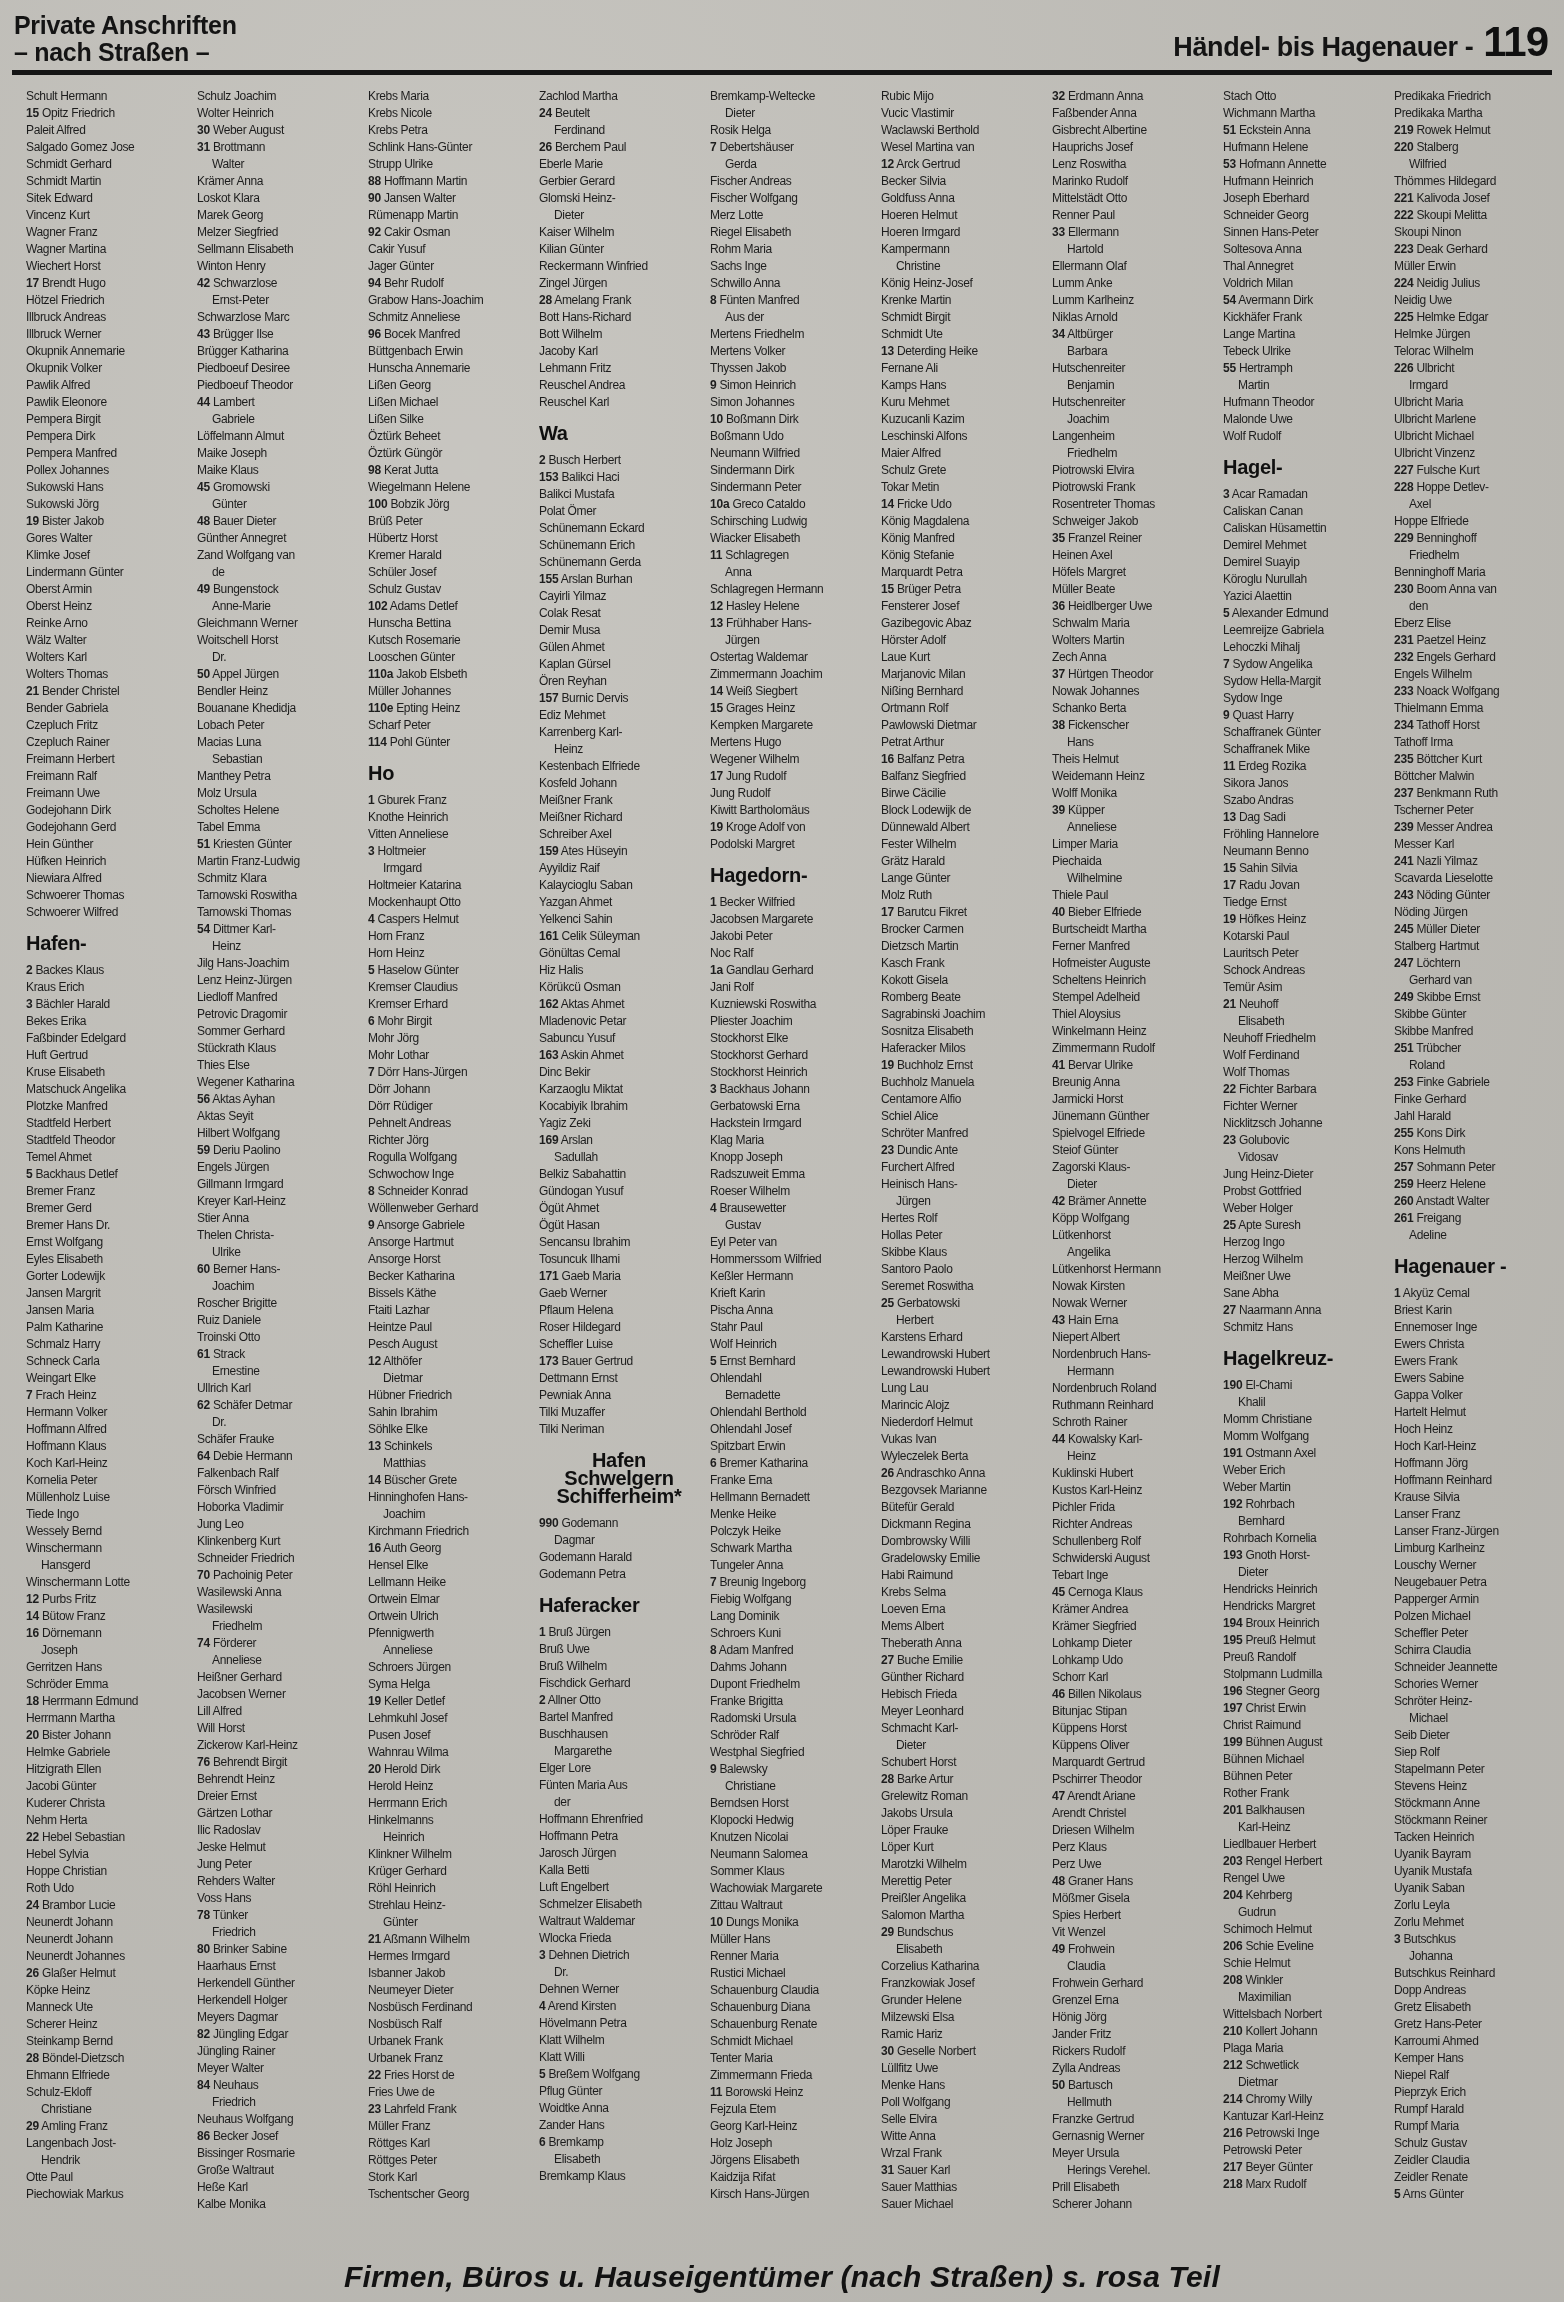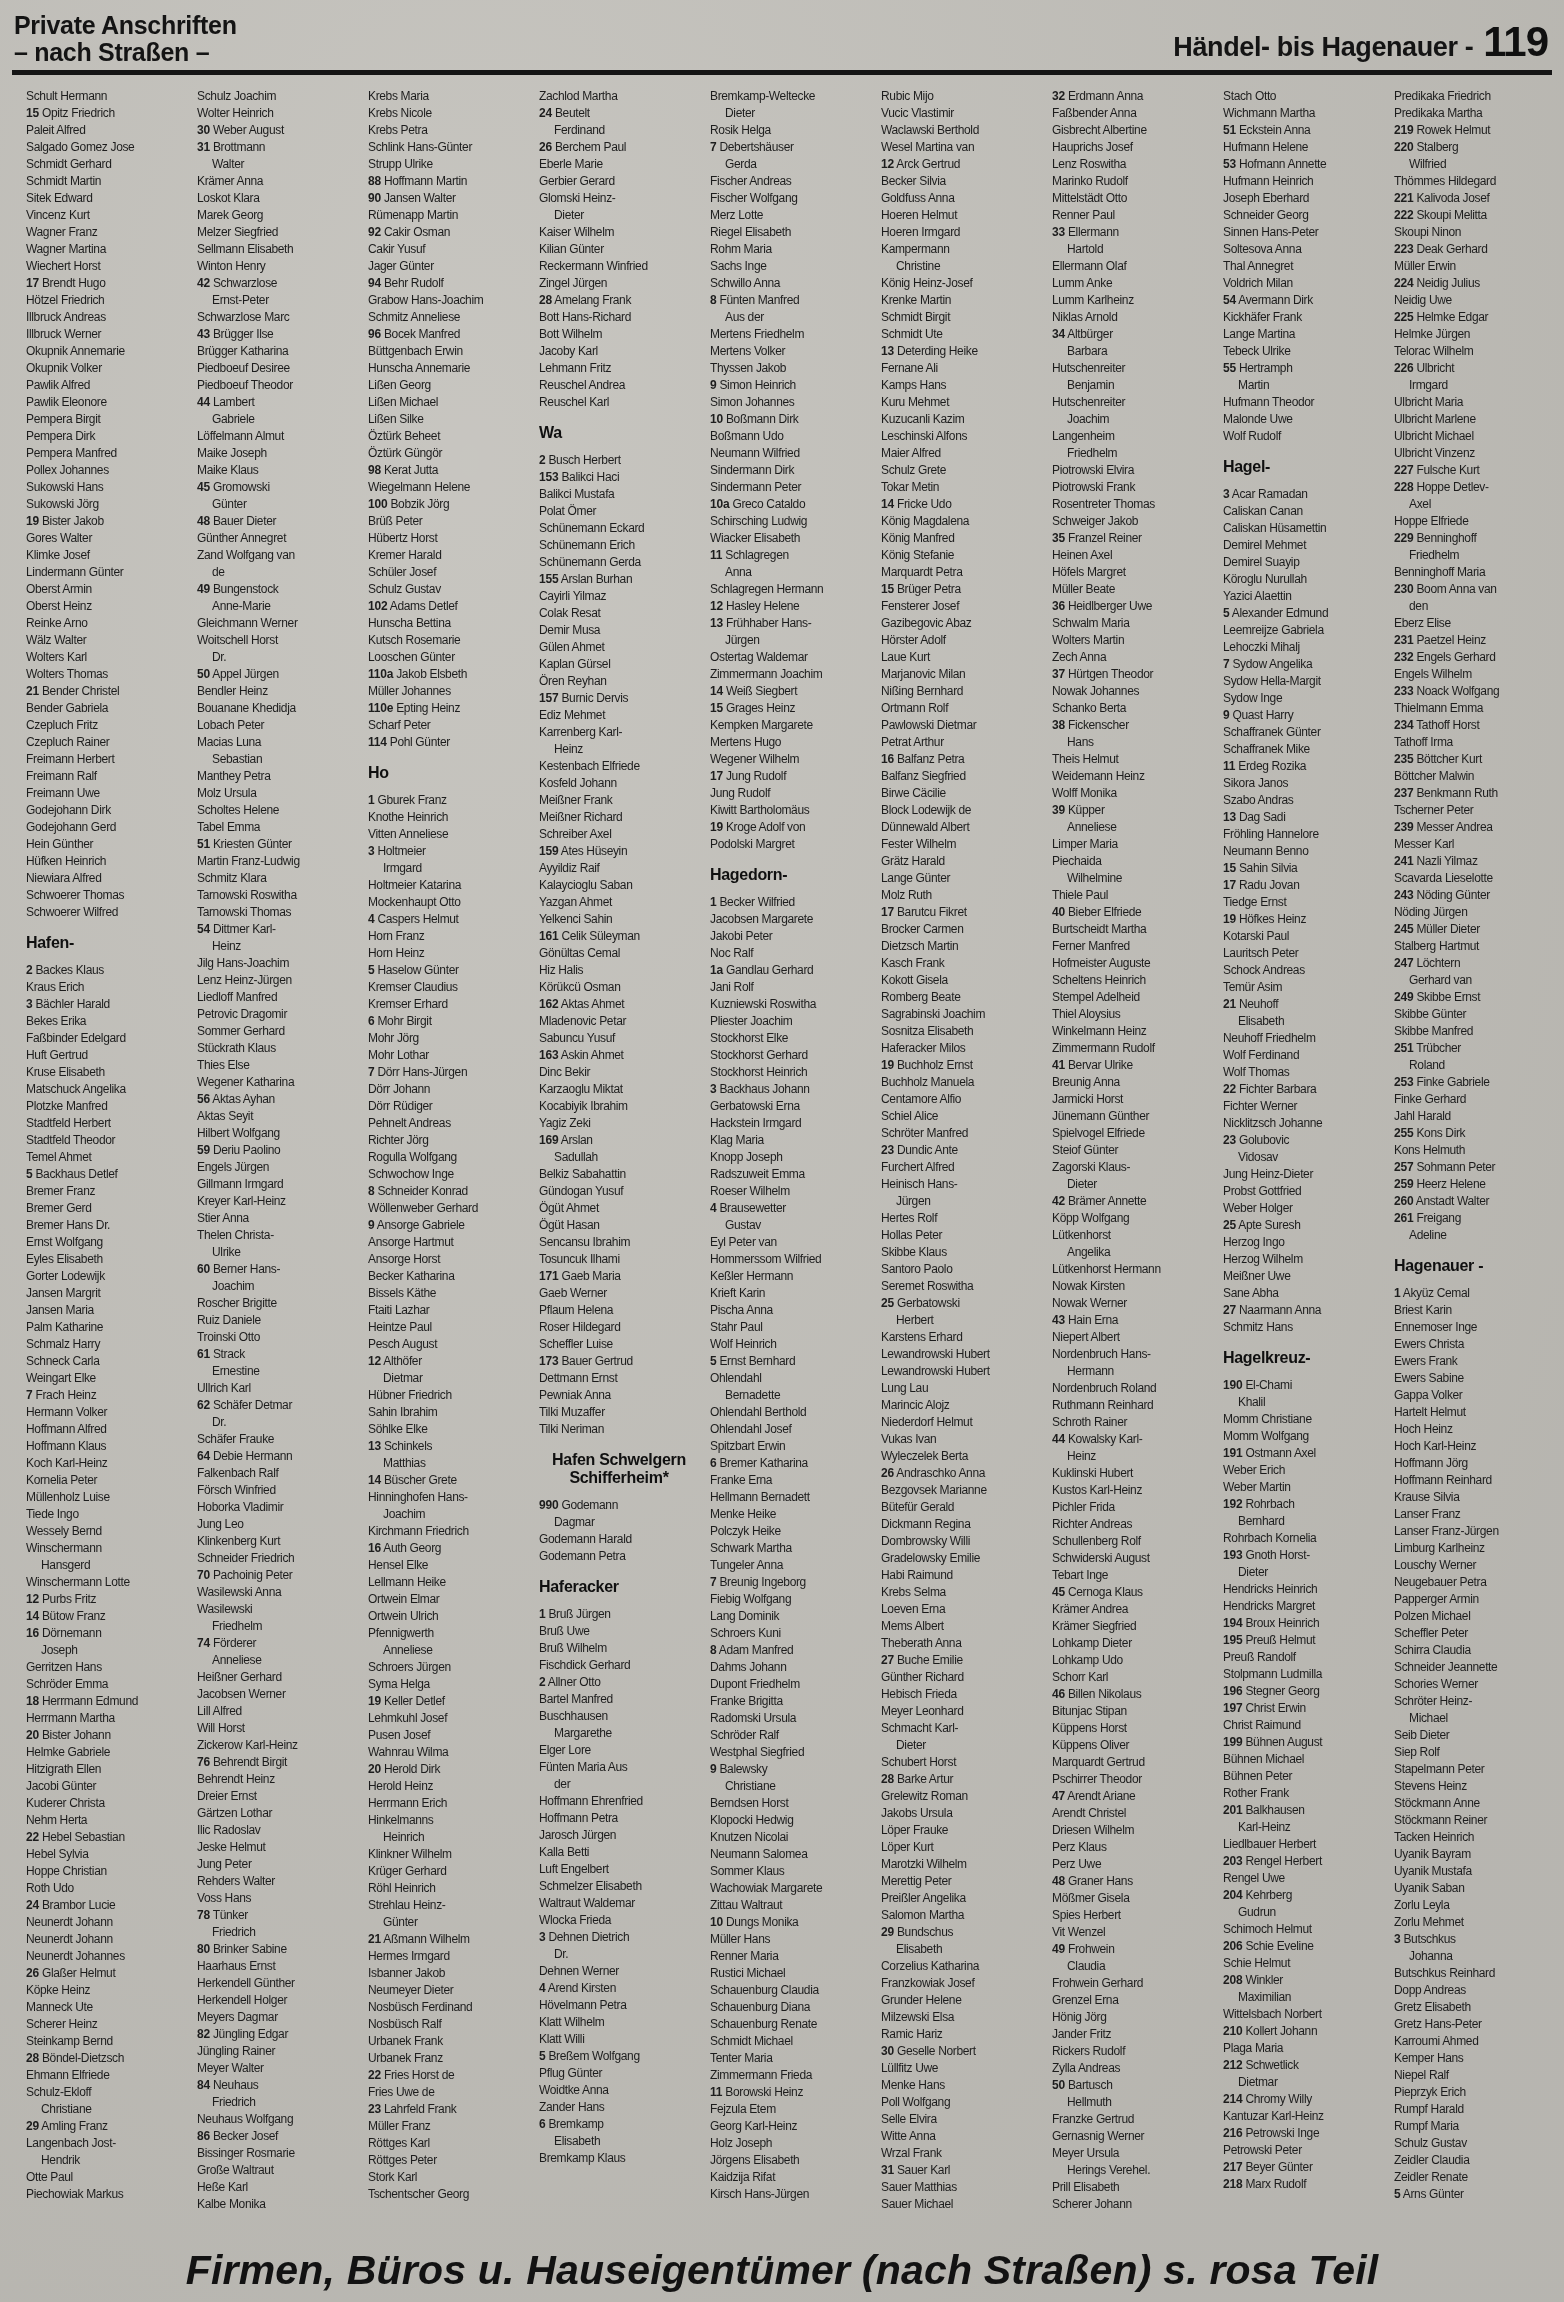--- a/index.html
+++ b/index.html
@@ -21,25 +21,25 @@
   .mast-right{display:flex;align-items:baseline;gap:10px;margin-top:14px;margin-left:16px;}
   .range-label{font-weight:bold;font-size:27px;letter-spacing:-0.4px;color:#141414;}
   .page-number{font-weight:bold;font-size:42px;letter-spacing:-1px;color:#101010;}
   .rule{position:absolute;top:70px;left:12px;right:12px;height:5px;background:#151515;}
   
   .columns{position:absolute;top:88px;left:26px;right:18px;bottom:66px;display:flex;gap:11px;overflow:hidden;}
   .col{width:160px;flex:none;font-size:12px;line-height:17px;letter-spacing:-0.35px;}
   .entry{white-space:nowrap;}
   .entry b{font-weight:bold;letter-spacing:-0.2px;}
   .entry.cont{padding-left:15px;}
-  .street-header{font-weight:bold;font-size:16px;line-height:18px;letter-spacing:-0.3px;margin:13px 0 10px 0;white-space:normal;color:#101010;}
+  .street-header{font-weight:bold;font-size:20px;line-height:18px;letter-spacing:-0.3px;margin:13px 0 10px 0;white-space:normal;color:#101010;}
   .street-header.wide{text-align:center;}
   
   .footer{position:absolute;left:0;right:0;bottom:8px;text-align:center;
-    font-weight:bold;font-style:italic;font-size:41px;letter-spacing:0.2px;color:#121212;}
+    font-weight:bold;font-style:italic;font-size:30px;letter-spacing:0.2px;color:#121212;}
 </style>
 </head>
 <body>
 
 <div class="page">
   <div class="masthead">
     <div class="mast-left">
       <div>Private Anschriften</div>
       <div>– nach Straßen –</div>
     </div>

